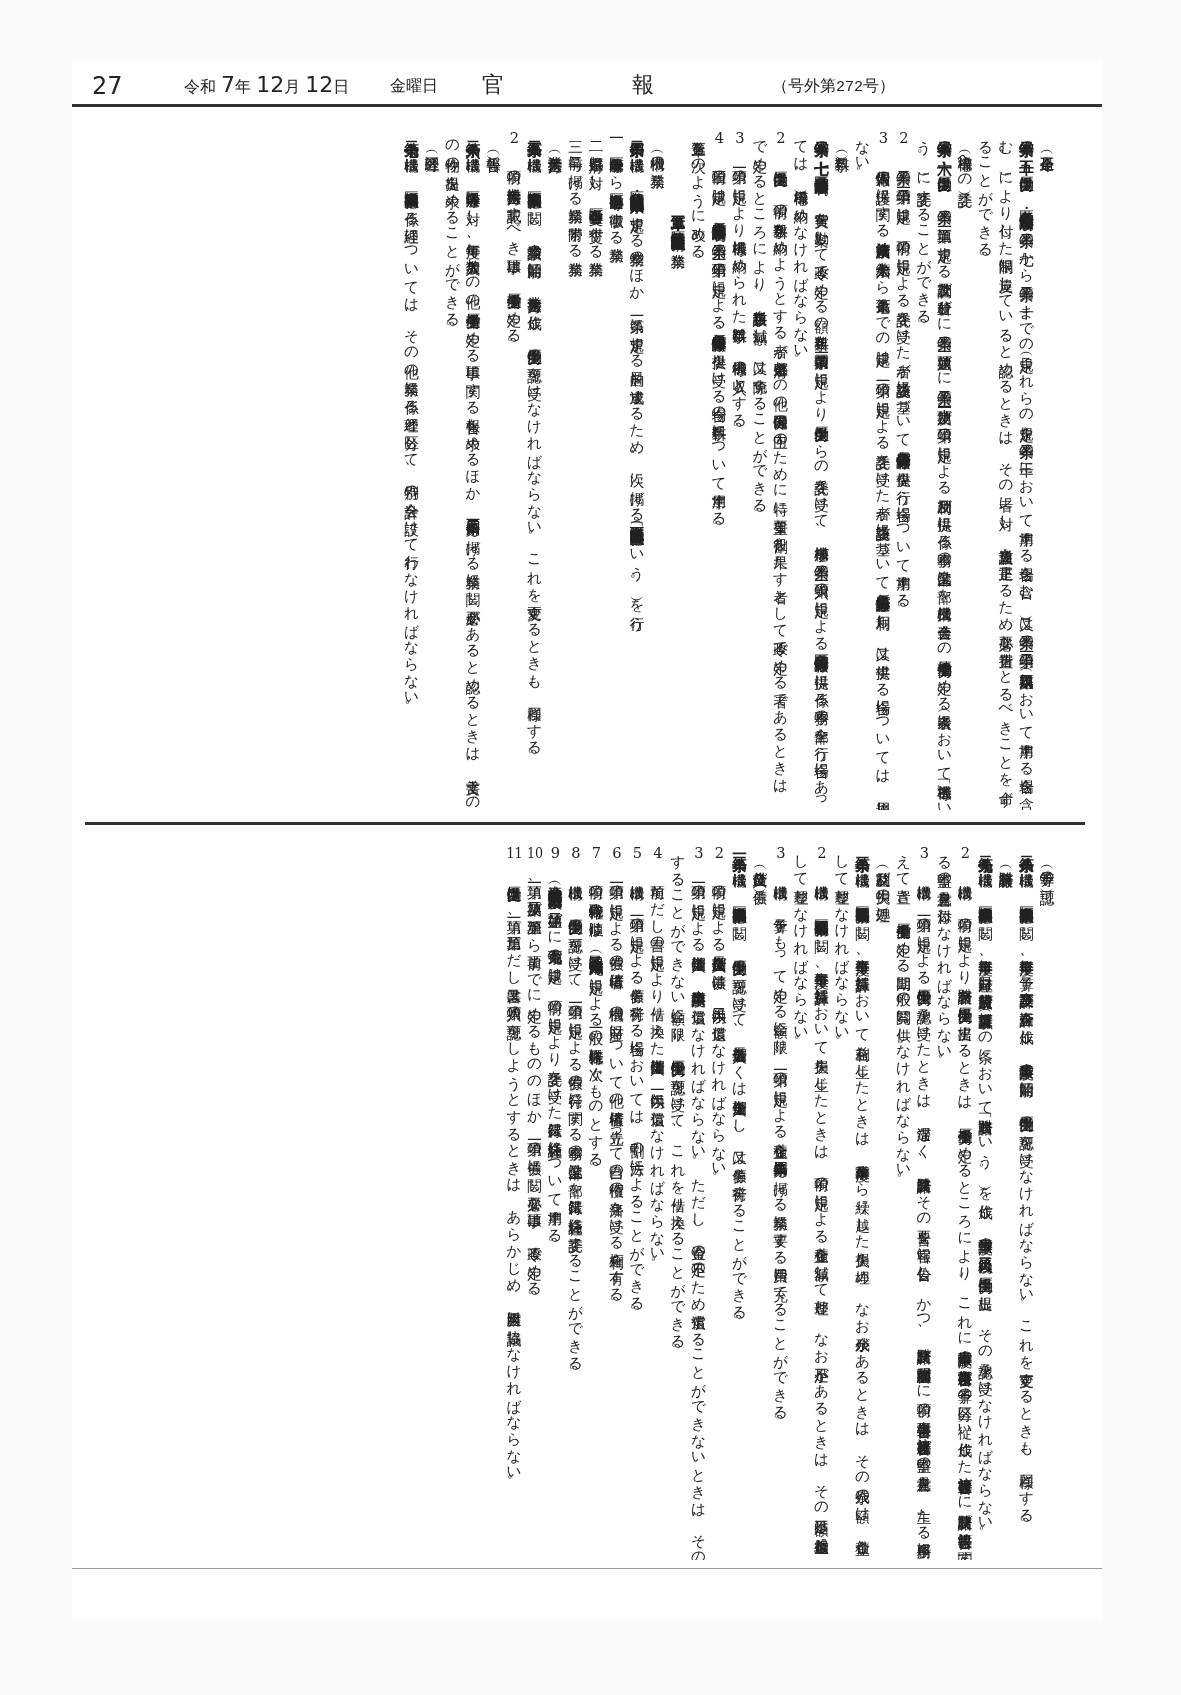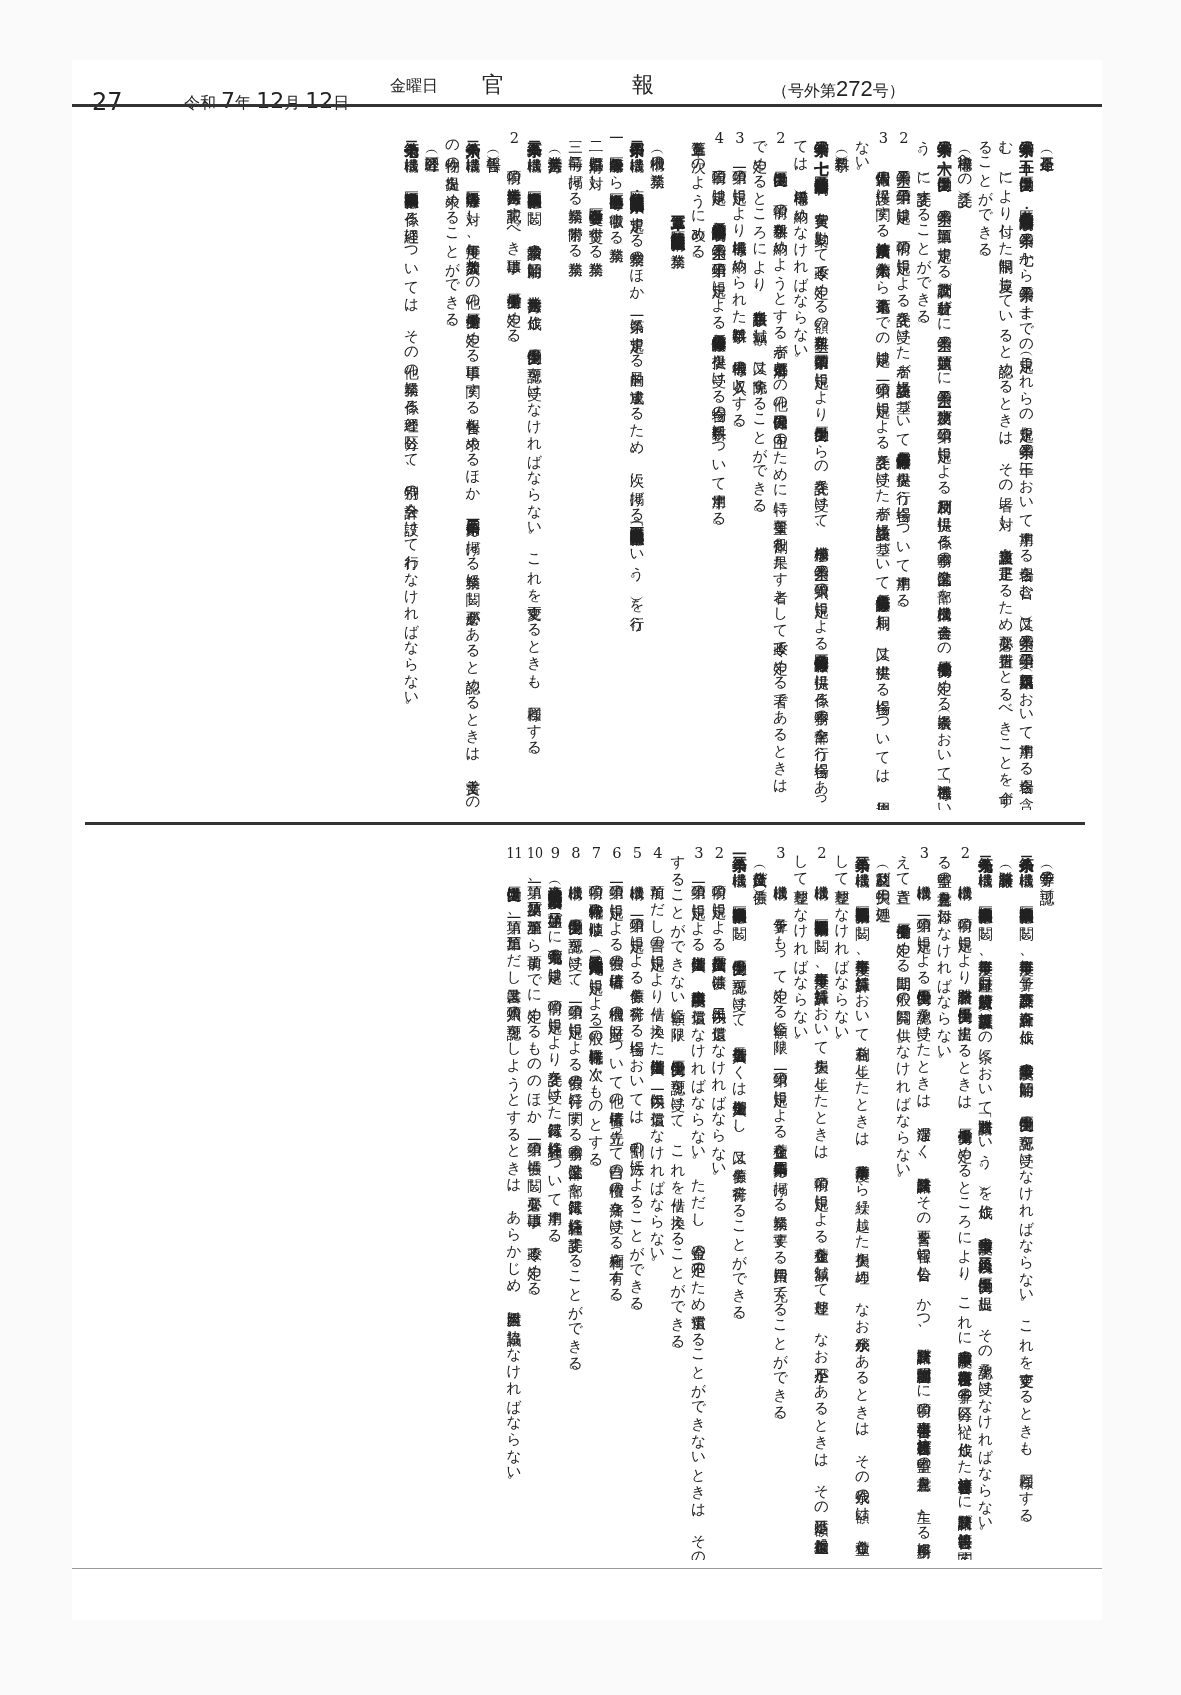--- a/index.html
+++ b/index.html
@@ -1,28 +1,28 @@
 <!DOCTYPE html>
 <html><head>
 <meta charset="utf-8">
 <style>
   html, body { margin: 0; padding: 0; background: #fafafa; }
   body { width: 1181px; height: 1695px; position: relative; overflow: hidden;
          font-family: "DejaVu Serif", "Liberation Serif", serif; color: #222; }
   .page { position: absolute; left: 72px; top: 60px; width: 1030px; height: 1560px; background: #fff; }
   .header { position: absolute; left: 72px; top: 68px; width: 1030px; height: 40px; }
-  .header span { position: absolute; top: 20px; white-space: nowrap; }
+  .header span { position: absolute; top: 4px; white-space: nowrap; }
   .pg-num { left: 20px; font-family: "DejaVu Sans", sans-serif; font-size: 24px; }
   .date { left: 100px; font-size: 16px; margin-left: 12px; }
   .date b { font-family: "DejaVu Sans", sans-serif; font-weight: normal; font-size: 22px; }
   .weekday { left: 318px; font-size: 16px; top: 8px !important; }
   .paper-title-1 { left: 410px; font-size: 22px; top: 2px !important; }
   .paper-title-2 { left: 560px; font-size: 22px; top: 2px !important; }
   .issue { left: 700px; font-size: 16px; top: 8px !important; }
-  .issue b { font-family: Liberation Sans, sans-serif; font-weight: normal; font-size: 22px; }
+  .issue b { font-family: Liberation Mono, monospace; font-weight: normal; font-size: 15px; }
   .rule-top { position: absolute; left: 72px; top: 104px; width: 1030px; height: 3px; background: #333; }
   .rule-mid { position: absolute; left: 85px; top: 822px; width: 1000px; height: 3px; background: #333; }
   .rule-bot { position: absolute; left: 72px; top: 1568px; width: 1030px; height: 1px; background: #999; }
   .block { position: absolute; writing-mode: vertical-rl; text-orientation: upright;
            font-size: 14.6px; line-height: 20.5px; letter-spacing: 0.4px; overflow: hidden; }
   .upper { right: 124px; top: 130px; width: 980px; height: 680px; }
   .lower { right: 124px; top: 845px; width: 980px; height: 715px; }
   .block p { margin: 0; text-indent: 1em; }
   .block p.cap { text-indent: 1em; }
   .block p.noindent { text-indent: 0; }

